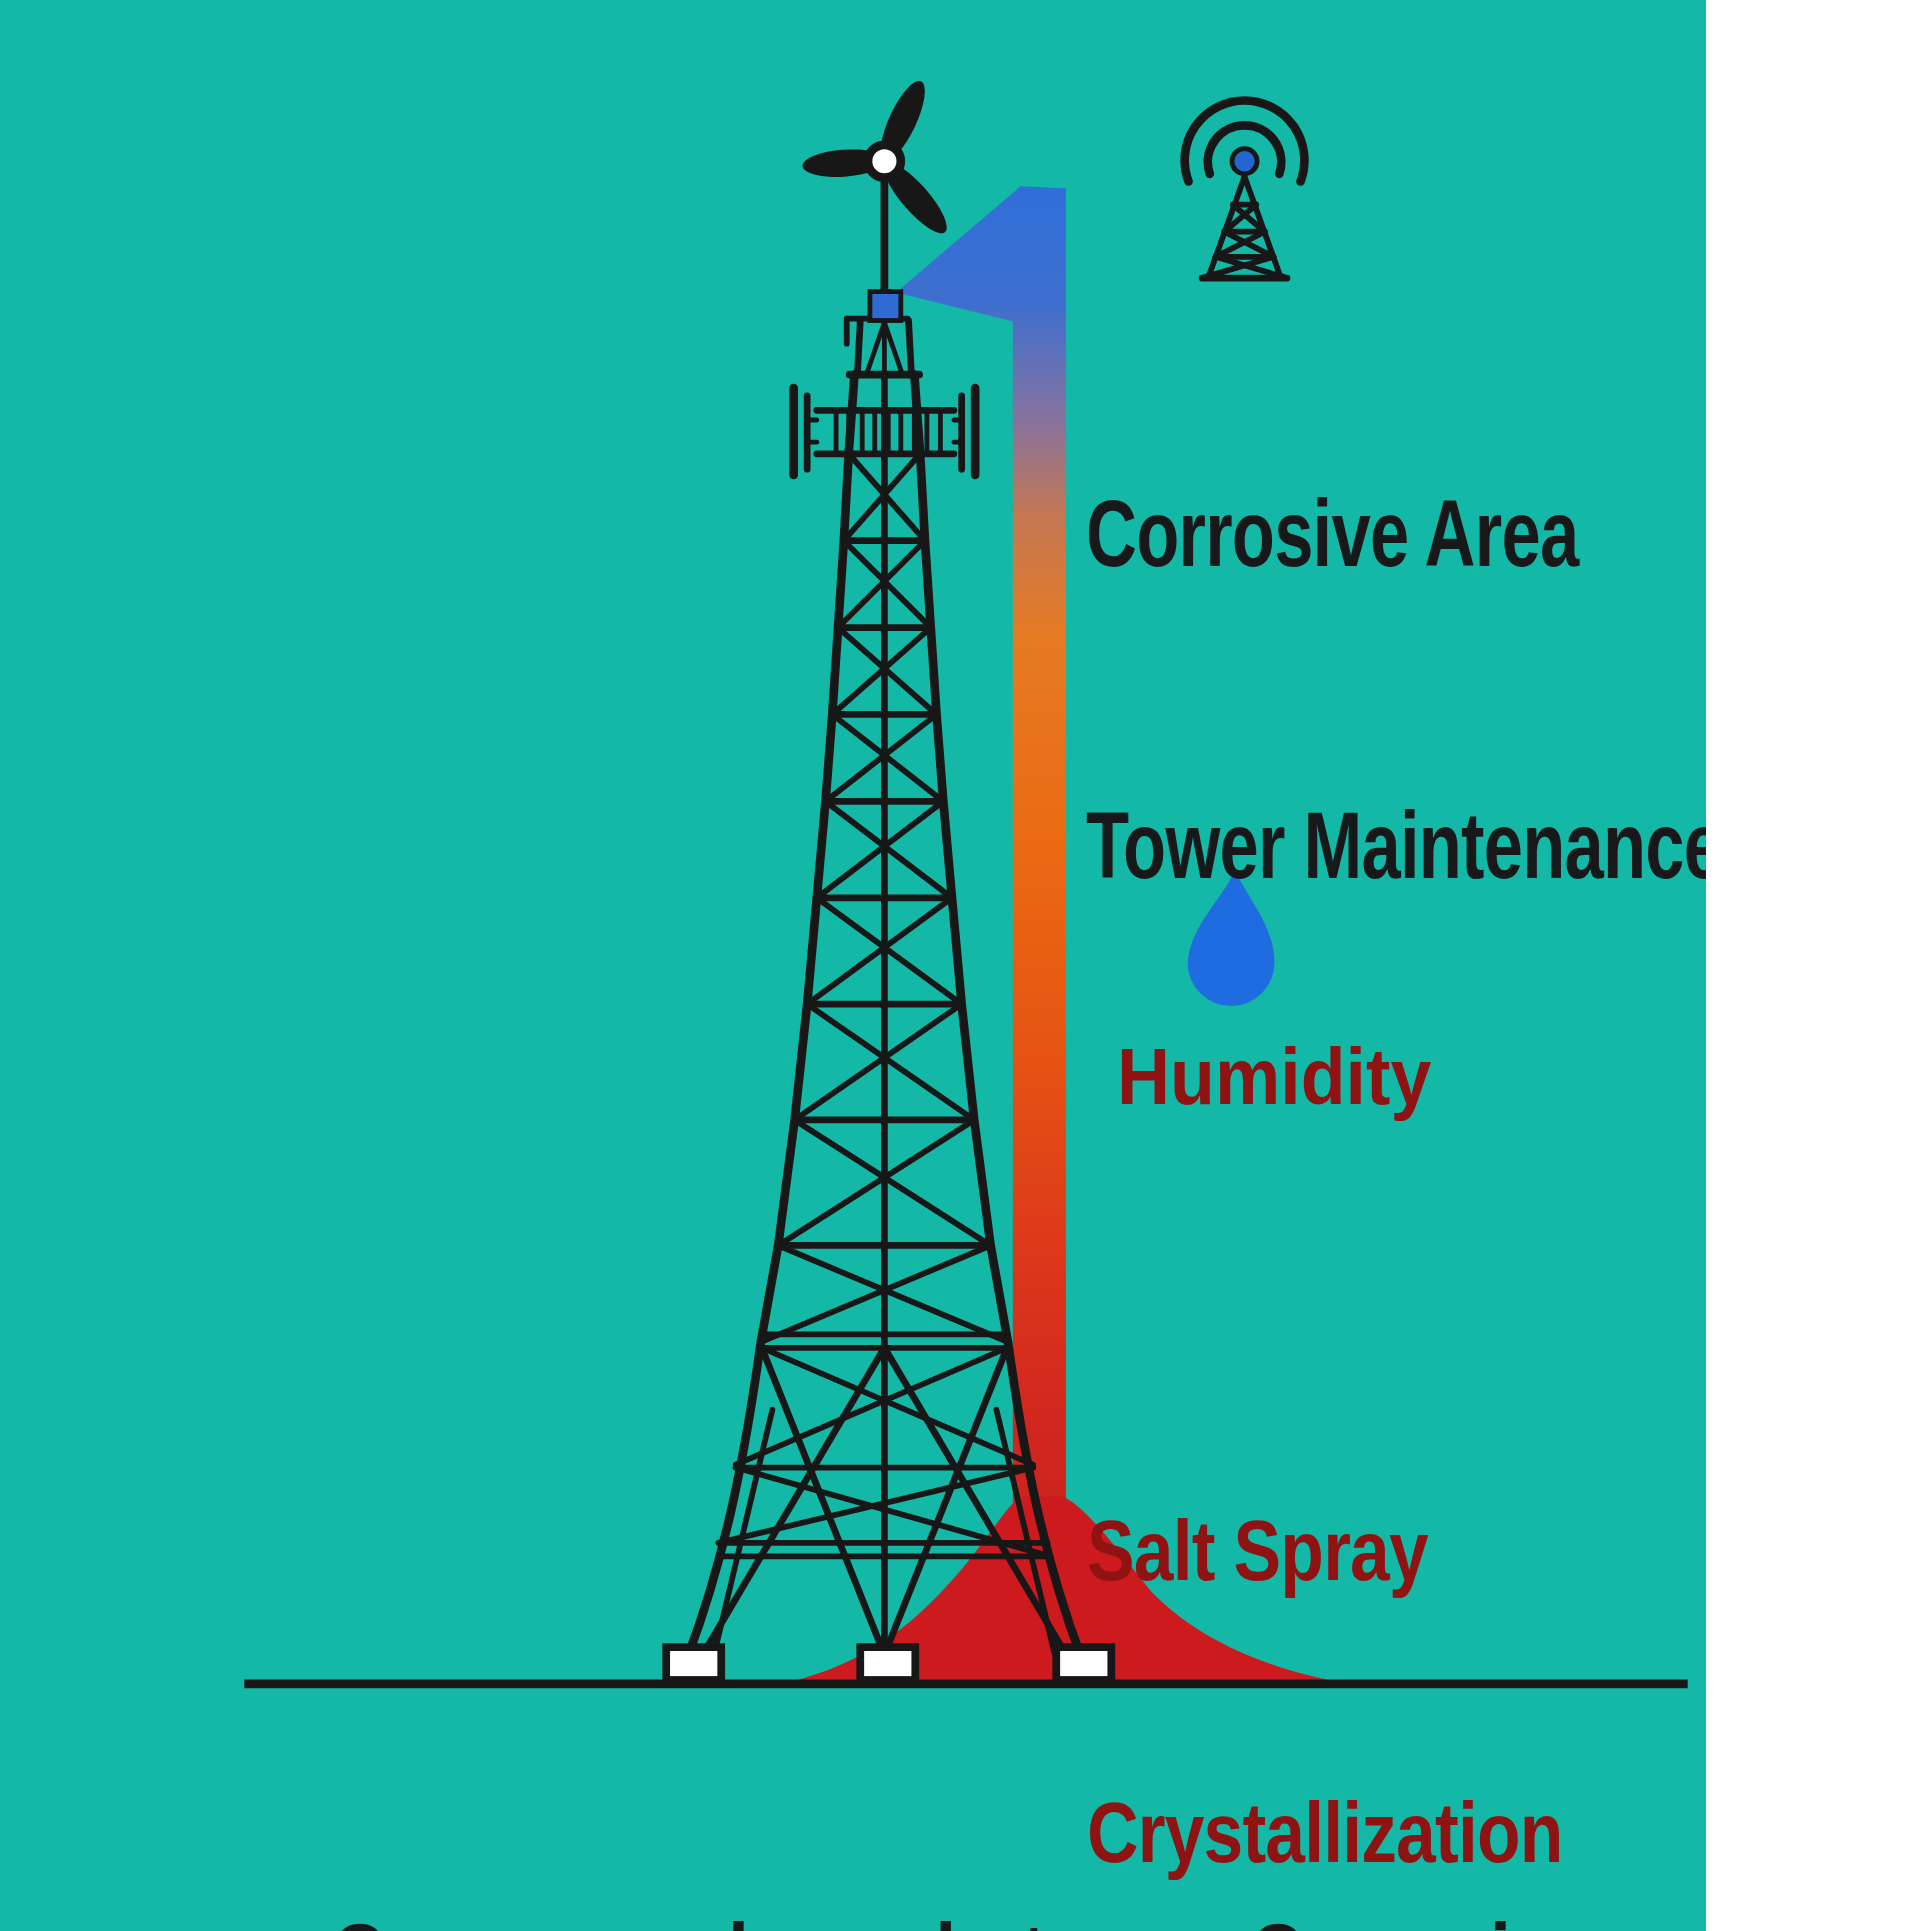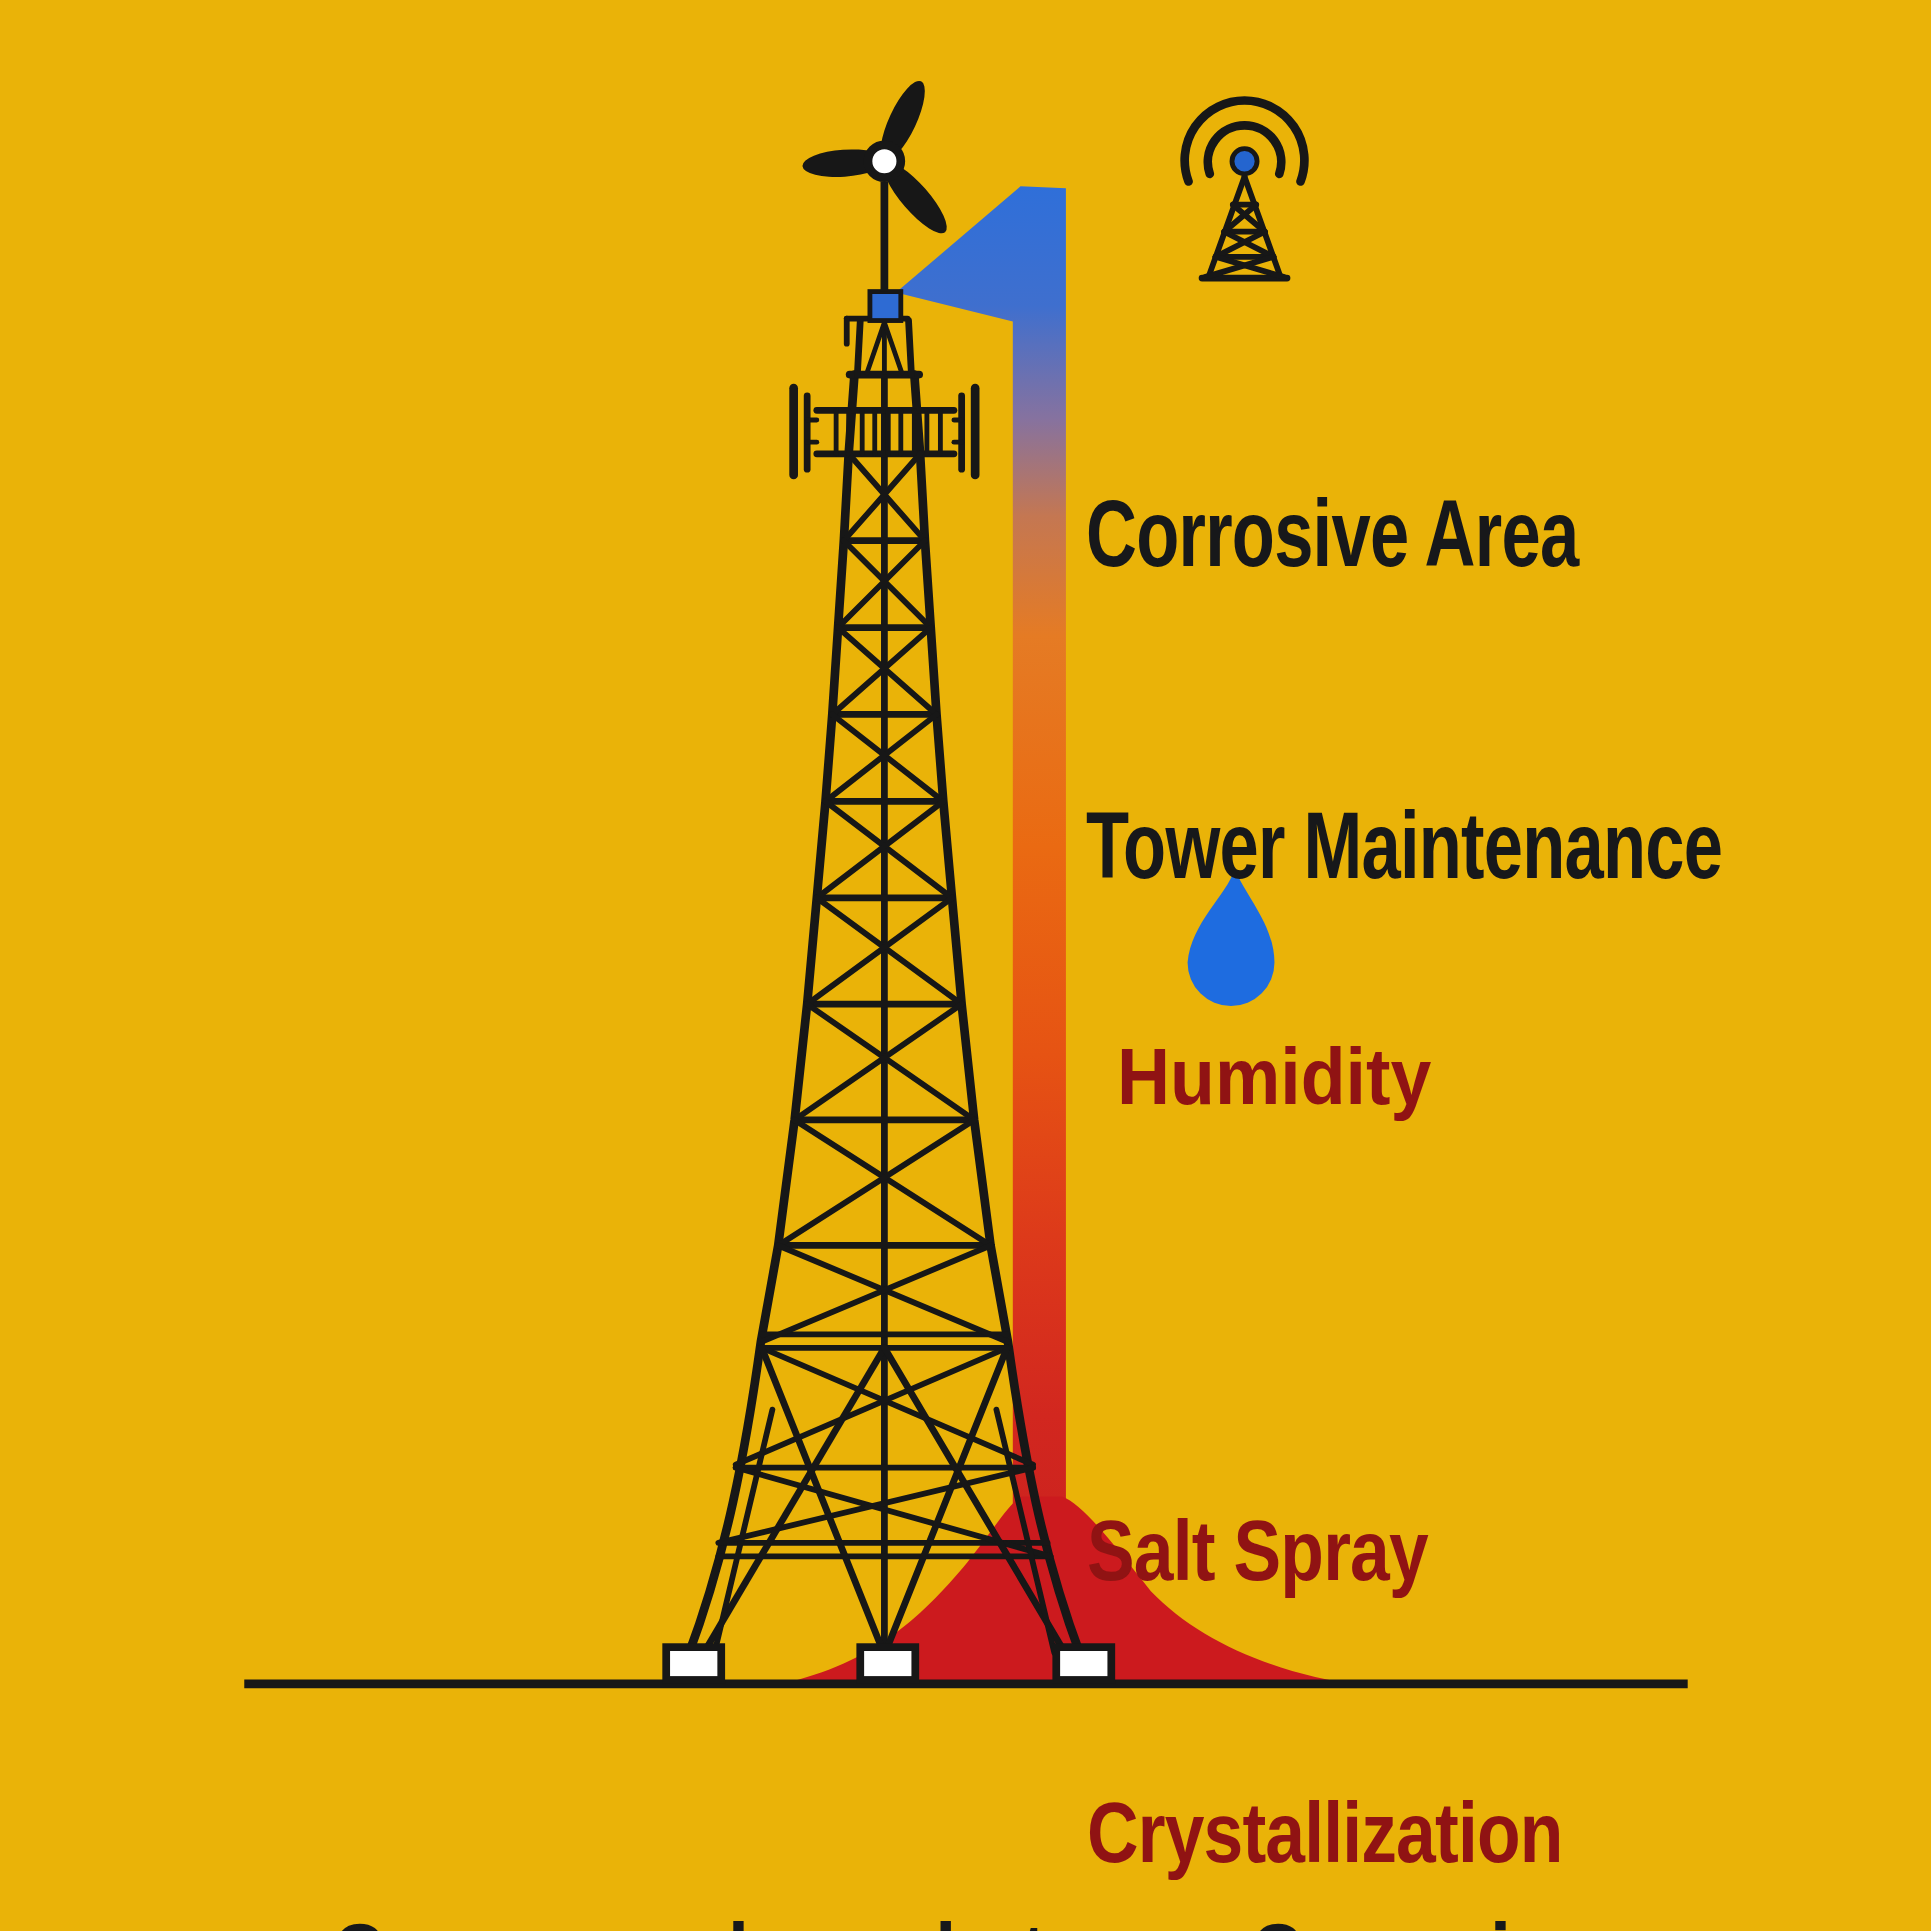--- a/index.html
+++ b/index.html
@@ -1,19 +1,19 @@
 <!DOCTYPE html>
 <html><head>
 <meta charset="utf-8">
 <style>
   html,body{margin:0;padding:0;background:#ffffff;}
   #canvas{
     position:relative;
-    width:1931px;height:1931px;
-    background:#eab308;
+    width:1706px;height:1931px;
+    background:#14b8a6;
     overflow:hidden;
     font-family:"Liberation Sans", sans-serif;
   }
   #scene{position:absolute;left:0;top:0;}
   .txt{position:absolute;white-space:pre;}
   .label-corrosive{
     left:1086px;top:274px;
     font-size:94px;font-weight:700;line-height:104px;
     letter-spacing:-1px;
     transform:scaleX(.75);transform-origin:left top;

